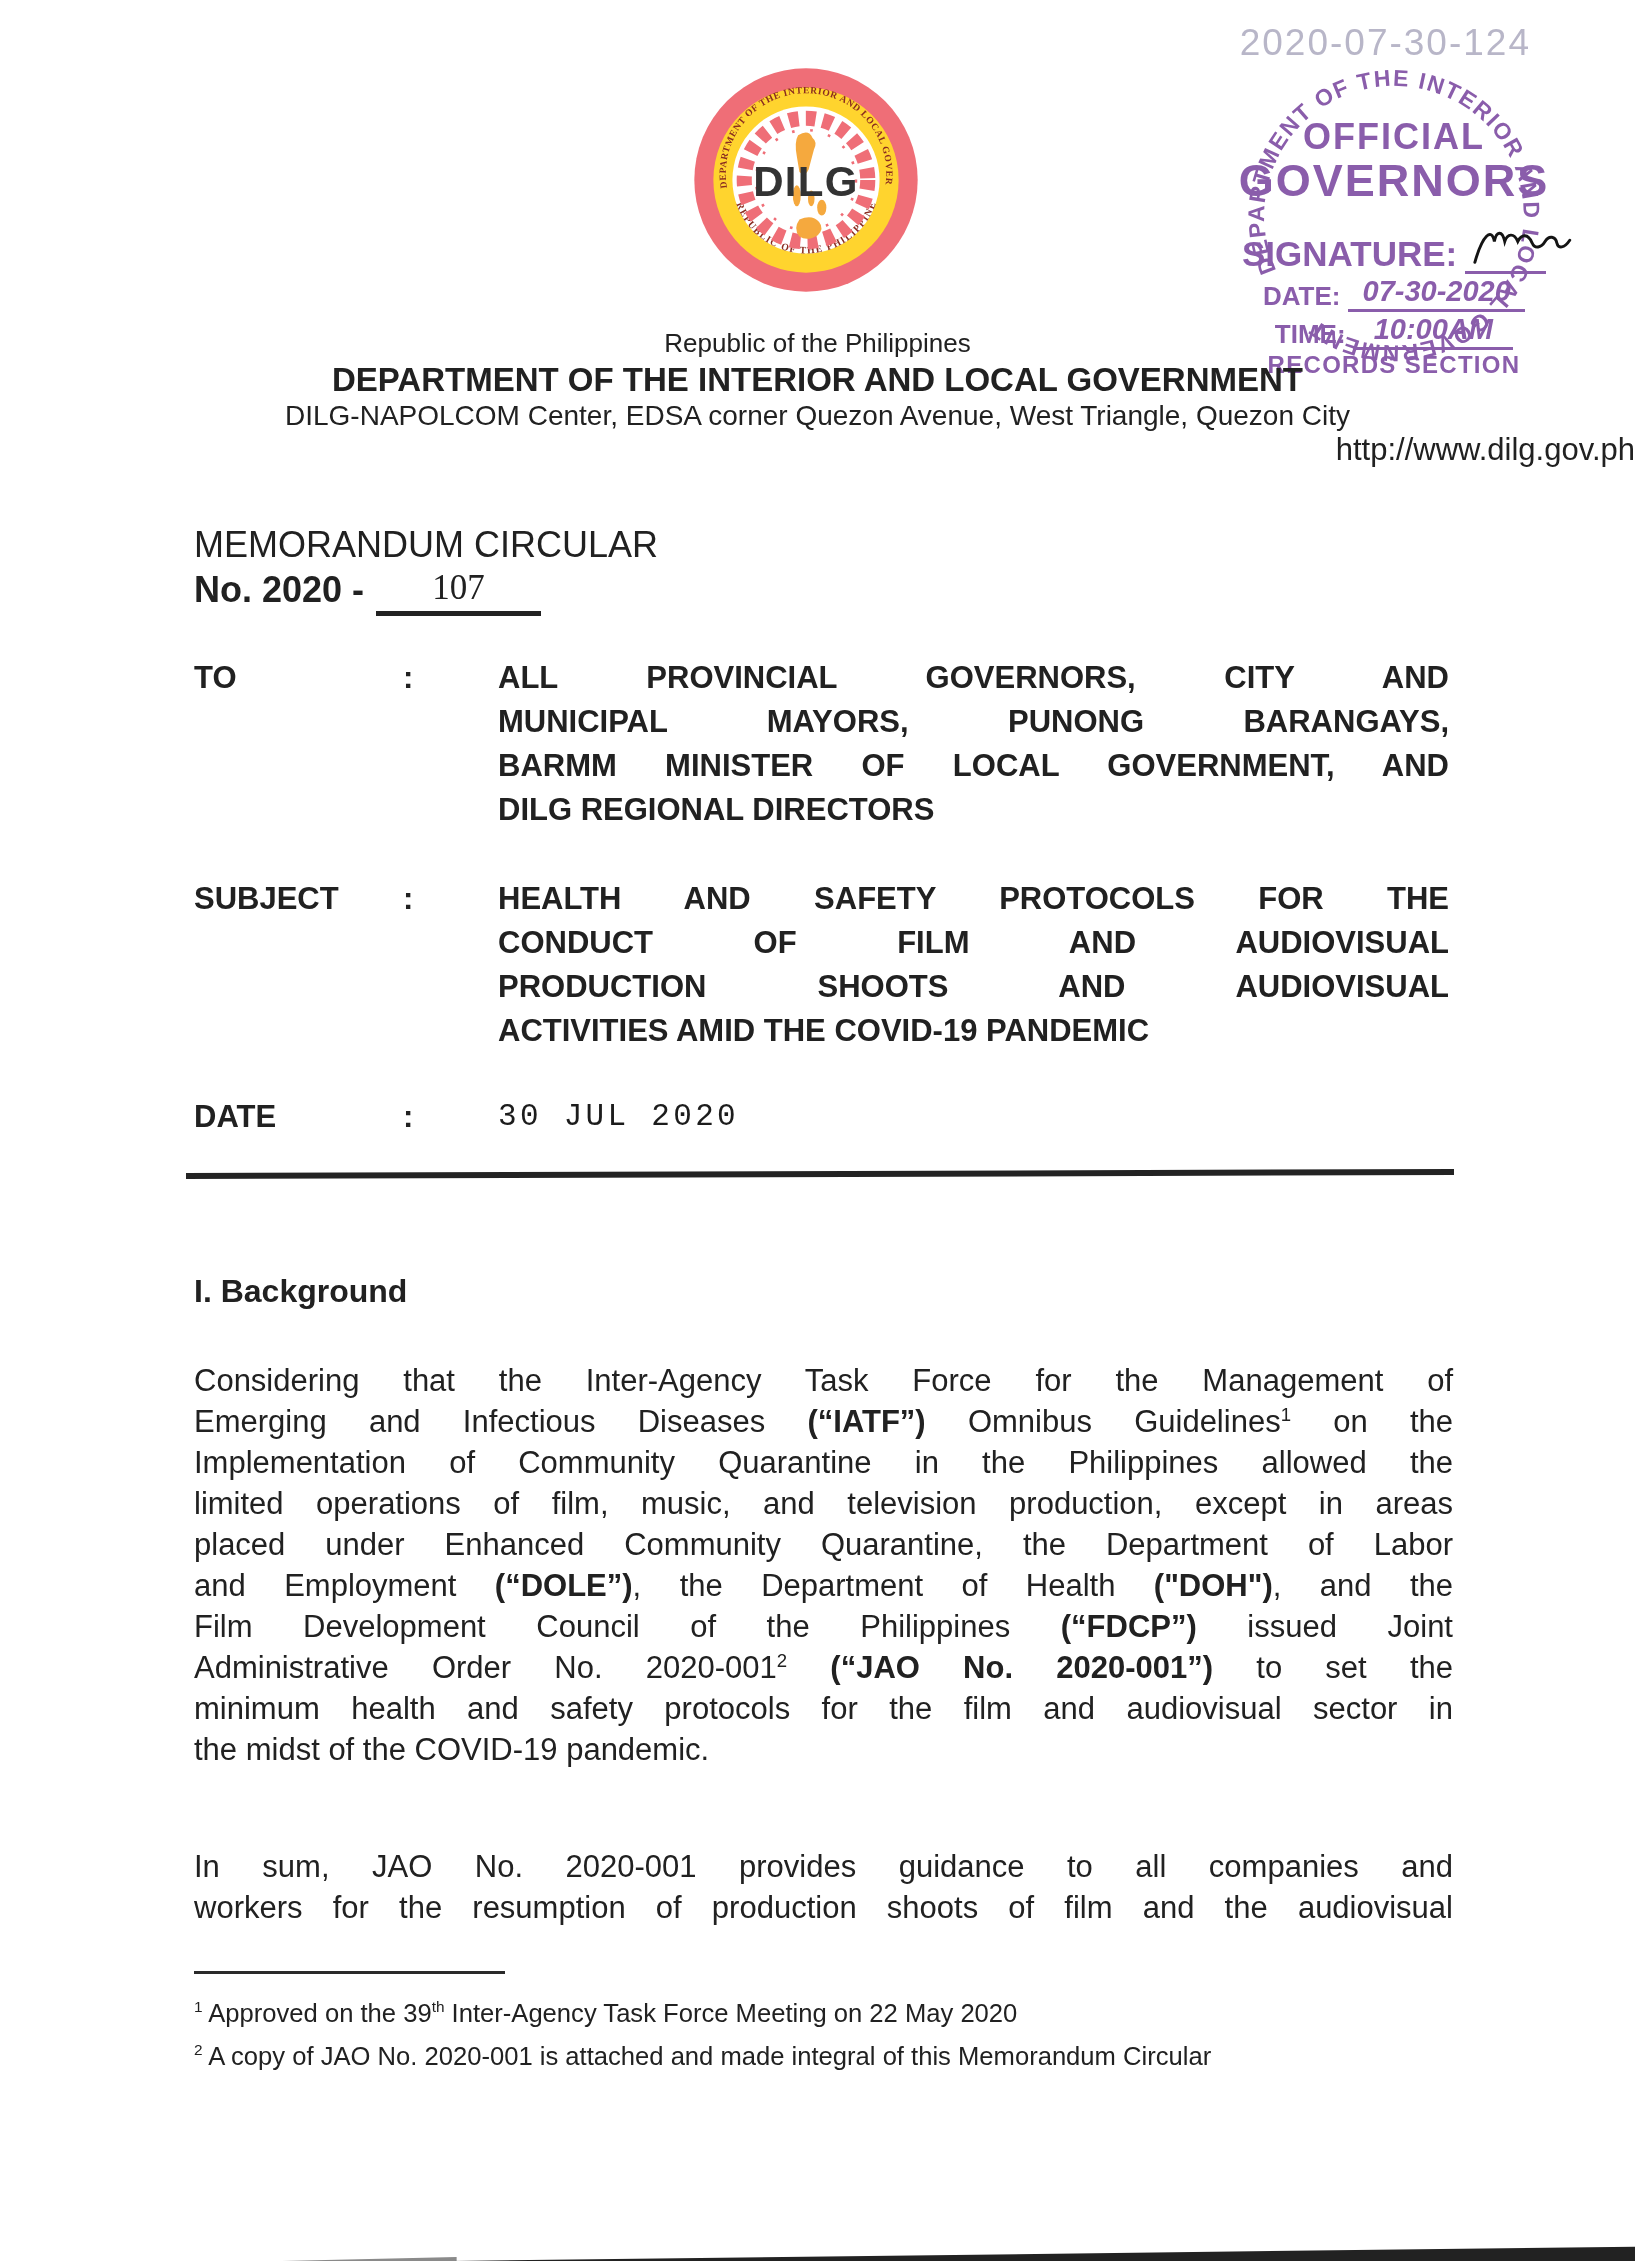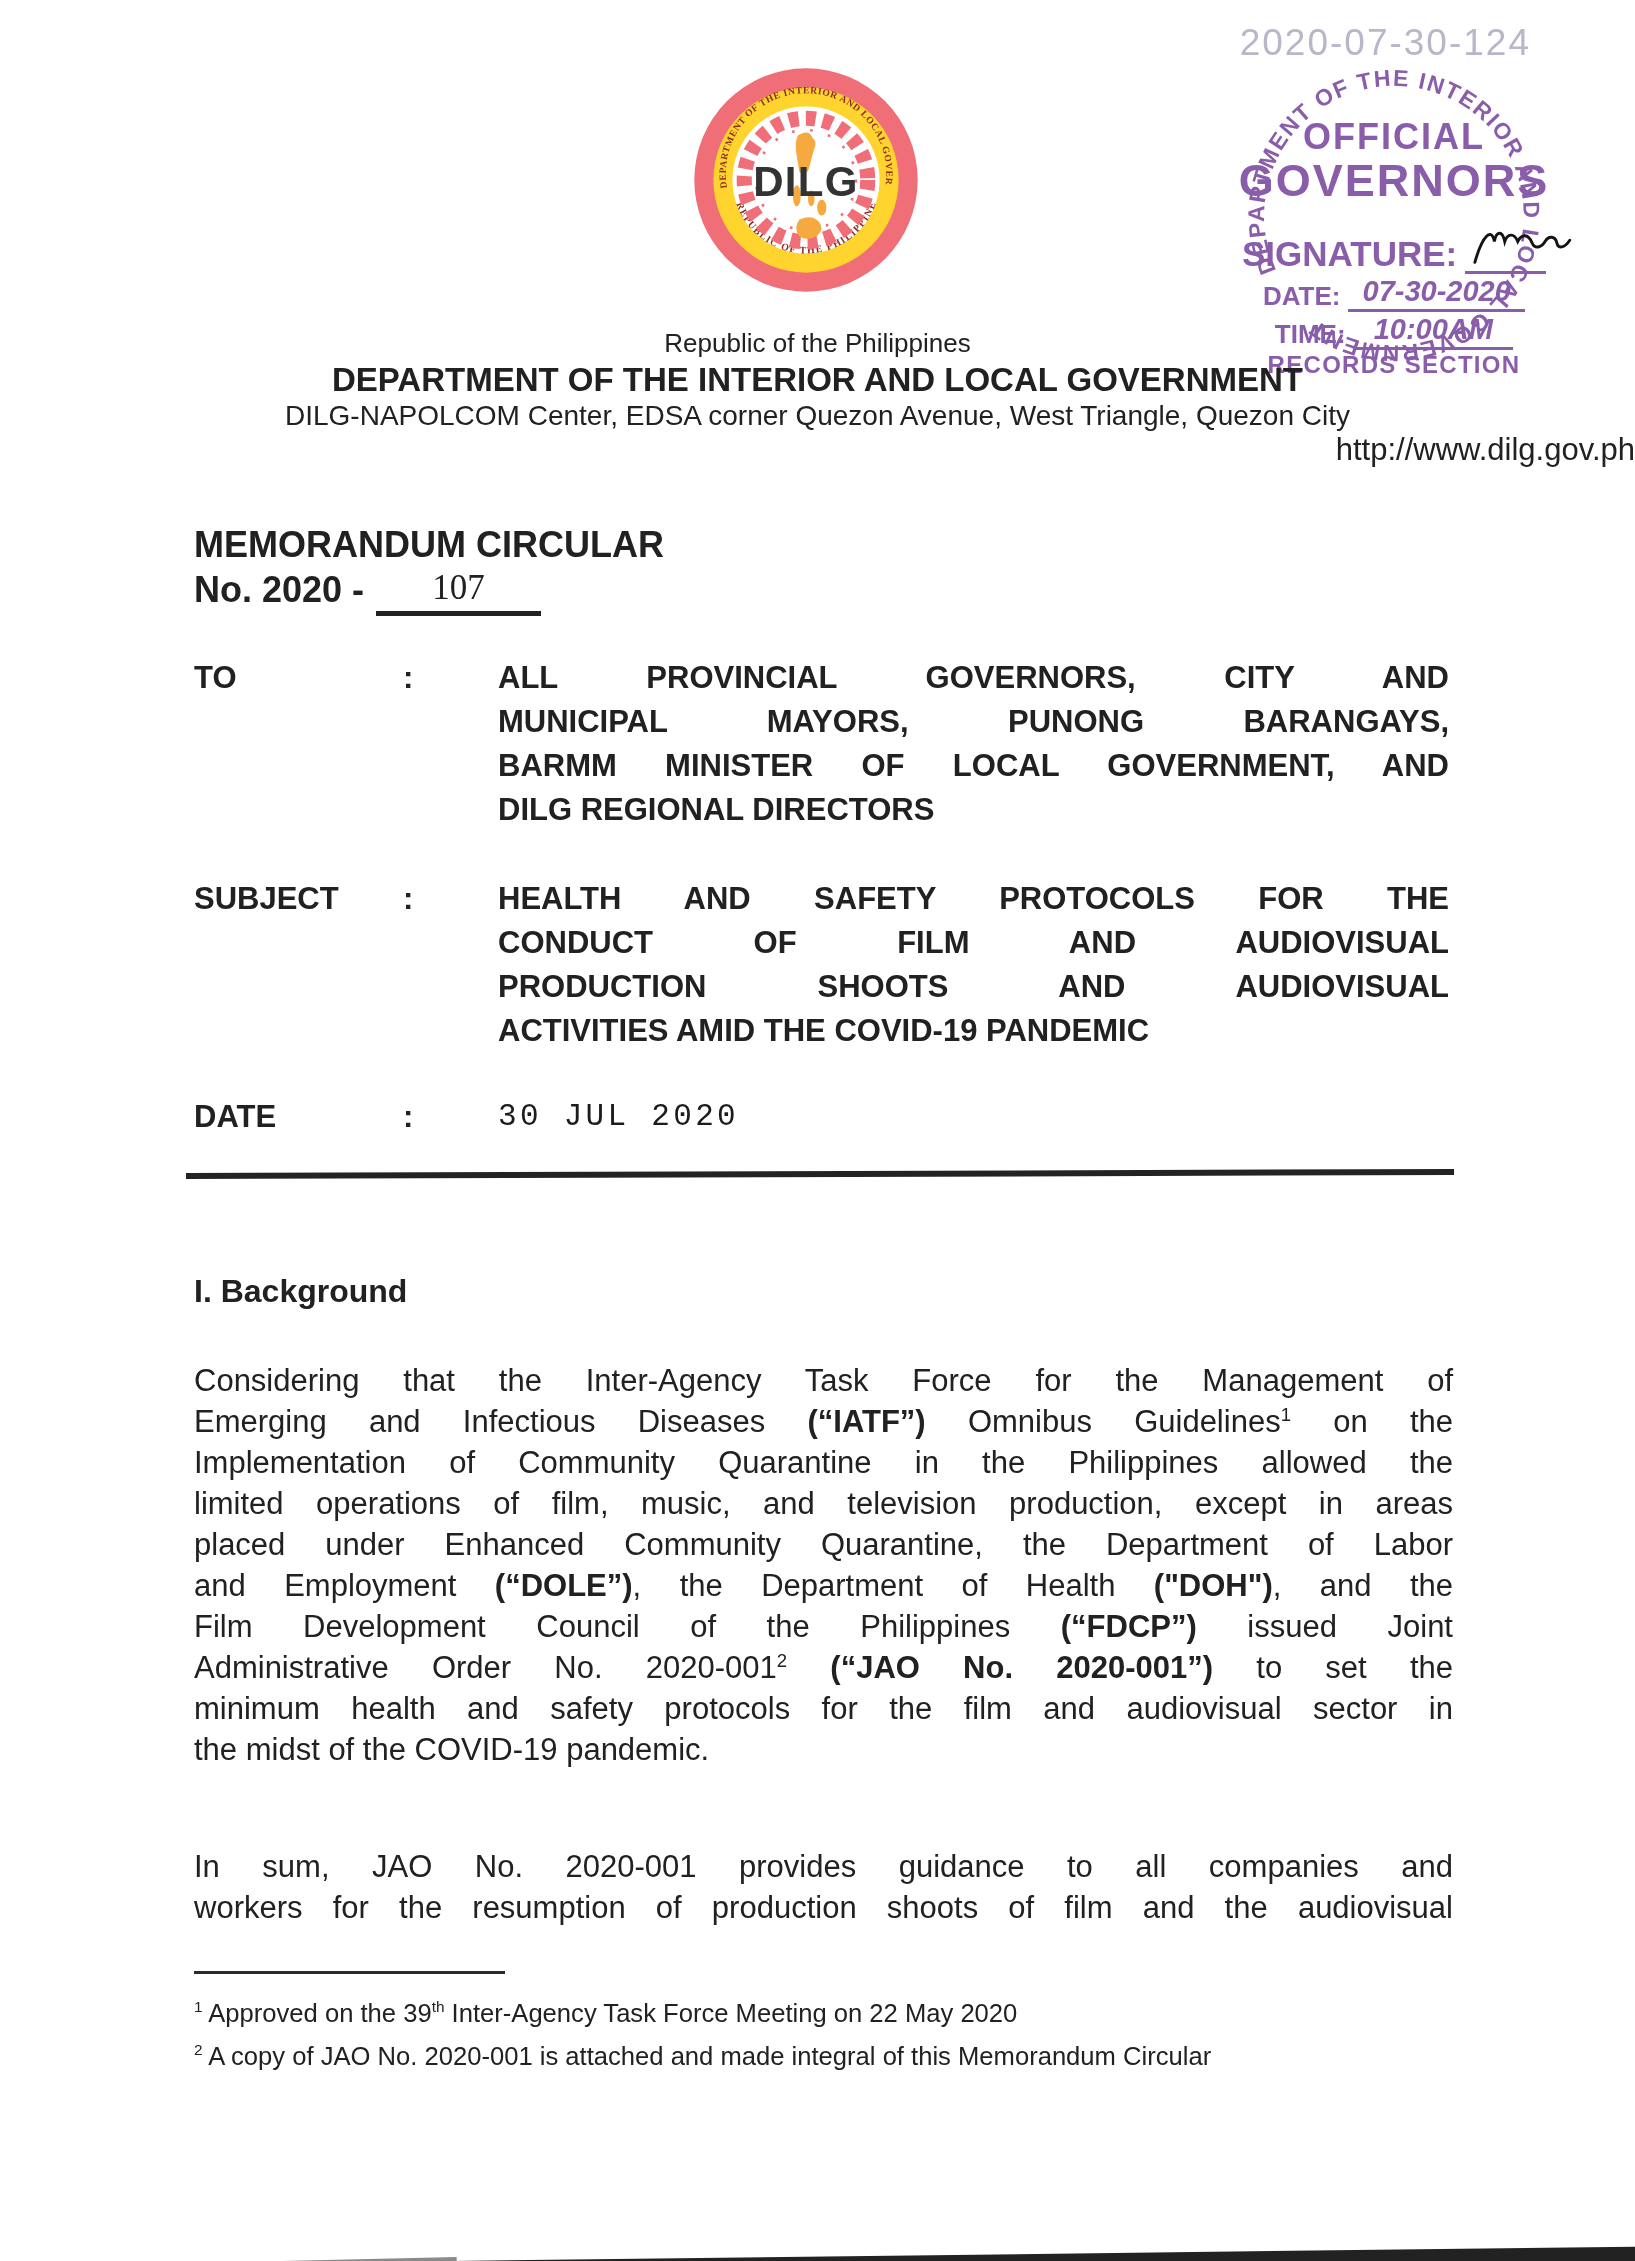--- a/index.html
+++ b/index.html
@@ -37,21 +37,21 @@
 
   
   .letterhead { position:absolute; left:0; top:327px; width:100%; text-align:center; }
   .lh1 { font-size:26px; line-height:33px; }
   .lh2 { font-size:33px; line-height:39px; font-weight:bold; }
   .lh3 { font-size:28px; line-height:34px; }
   .lh4 { font-size:31px; line-height:33px;text-align:right; }
 
   
   .memo-block { position:absolute; left:194px; top:524px; }
-  .memo-title { font-size:36px; font-weight:bold; }
+  .memo-title { font-size:36px; font-weight:normal; }
   .memo-number { margin-top:3px; font-size:36px; font-weight:bold; display:flex; align-items:baseline; }
   .memo-blank { display:inline-block; width:165px; border-bottom:5.2px solid #222; text-align:center; margin-left:11.8px; }
   .memo-blank span { font-family:"Liberation Serif", serif; font-weight:400; font-size:35px; display:inline-block; transform:translateY(-2.6px); }
 
   
   .field-row { position:absolute; left:194px; display:grid; grid-template-columns:209px 95px 951px; font-size:31px; font-weight:bold; }
   .field-row .label, .field-row .colon { line-height:44px; }
   .row-to      { top:656px; }
   .row-subject { top:877px; }
   .row-date    { top:1095px; }

